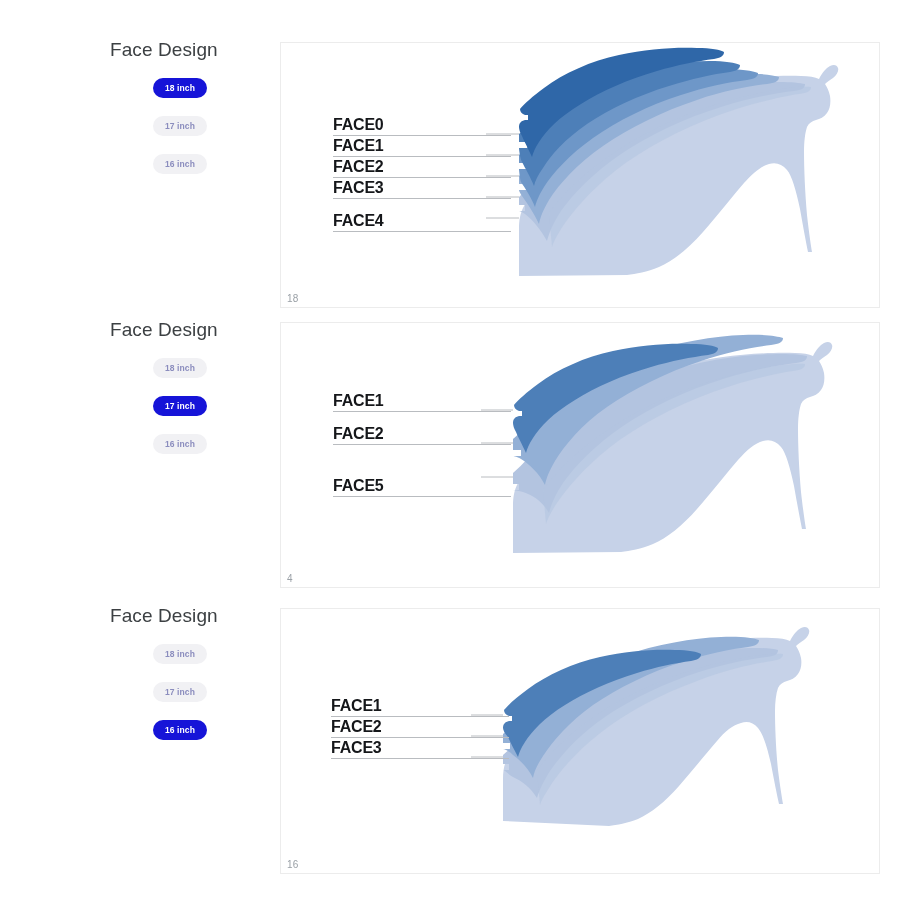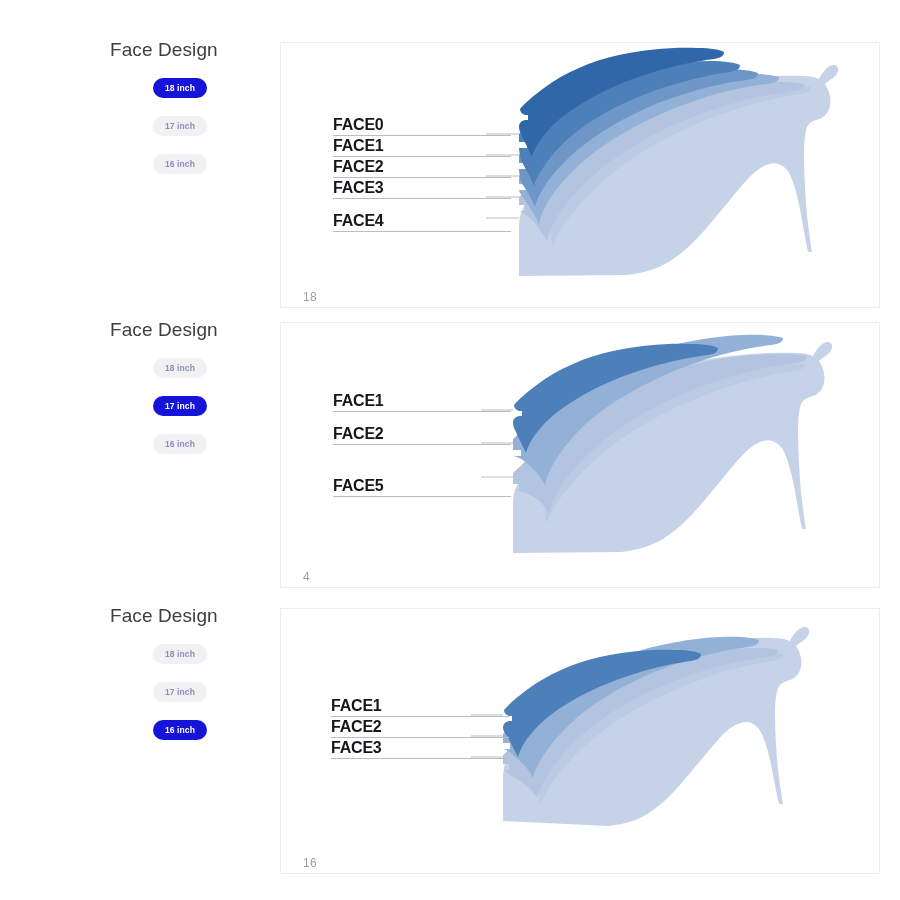--- a/index.html
+++ b/index.html
@@ -83,23 +83,23 @@
     width: 600px;
     height: 266px;
     background: #ffffff;
     border: 1px solid #ececec;
     box-sizing: border-box;
     overflow: hidden;
     margin-left: 20px;
   }
   .card-corner-label {
     position: absolute;
-    left: 22px;
+    left: 6px;
     bottom: 3px;
-    font-size: 12px;
+    font-size: 10px;
     color: #9aa0a6;
     letter-spacing: 0.3px;
   }
 
   .chart-svg {
     position: absolute;
     left: 0;
     top: 0;
     width: 598px;
     height: 264px;

